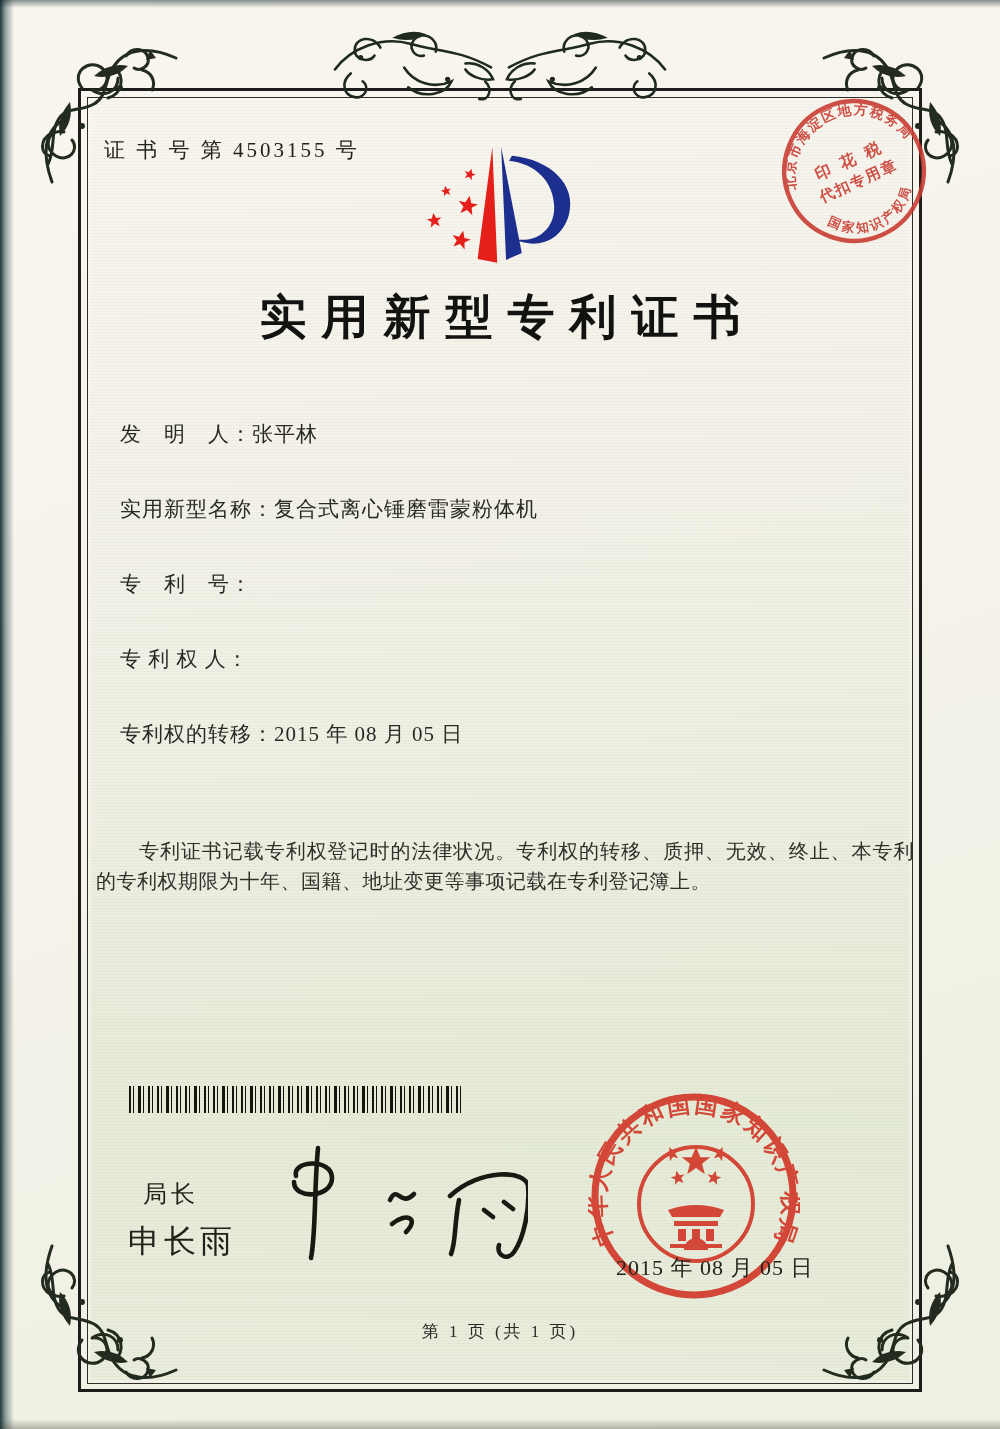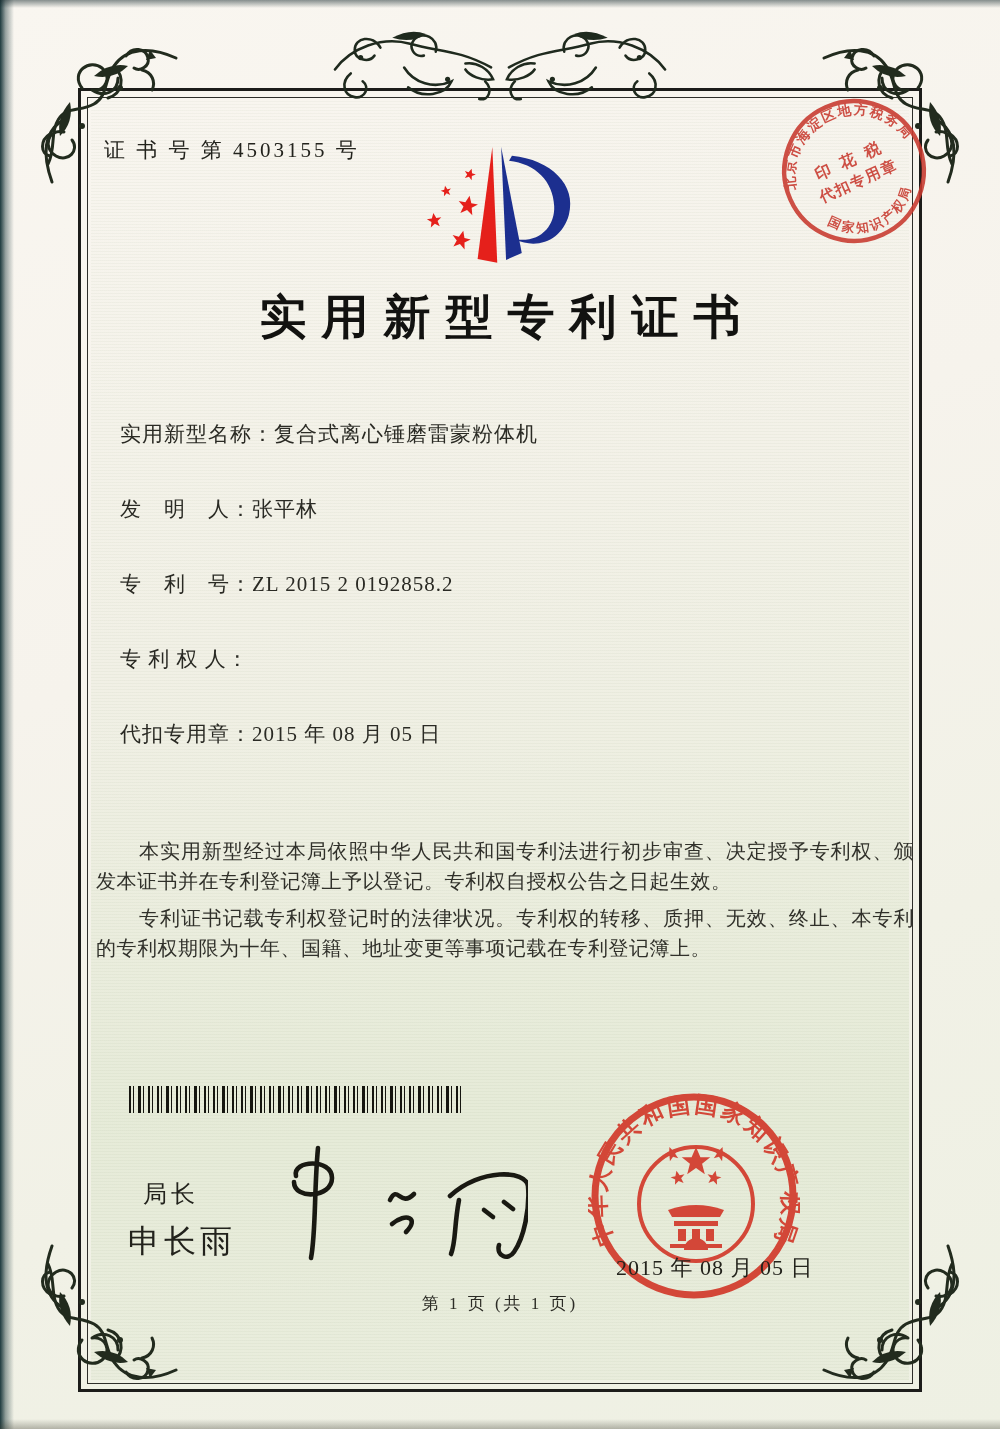--- a/index.html
+++ b/index.html
@@ -37,21 +37,21 @@
       #15150f 4px 5px,rgba(0,0,0,0) 5px 9px,
       #15150f 9px 12px,rgba(0,0,0,0) 12px 14px,
       #15150f 14px 15px,rgba(0,0,0,0) 15px 19px,
       #15150f 19px 21px,rgba(0,0,0,0) 21px 23px,
       #15150f 23px 24px,rgba(0,0,0,0) 24px 28px);}
   .signer-title{position:absolute;left:143px;top:1178px;font-size:24px;letter-spacing:4px;color:#22221c;}
   .signer-name{position:absolute;left:128px;top:1220px;font-size:32px;letter-spacing:4px;color:#22221c;}
   .signature-script{position:absolute;left:278px;top:1140px;width:250px;height:125px;}
   .office-seal{position:absolute;left:588px;top:1090px;width:212px;height:212px;opacity:.92;}
   .seal-date{position:absolute;left:616px;top:1253px;font-size:22px;letter-spacing:1px;color:#23231c;white-space:pre;z-index:5;}
-  .page-footer{position:absolute;left:0;top:1292px;width:100%;text-align:center;font-size:17px;letter-spacing:3px;color:#2c2c26;}
+  .page-footer{position:absolute;left:0;top:1320px;width:100%;text-align:center;font-size:17px;letter-spacing:3px;color:#2c2c26;}
   .orn{position:absolute;width:150px;height:150px;}
   .orn-tl{left:30px;top:36px;}
   .orn-tr{right:30px;top:36px;transform:scaleX(-1);}
   .orn-bl{left:30px;top:1242px;transform:scaleY(-1);}
   .orn-br{right:30px;top:1242px;transform:scale(-1,-1);}
   .top-ornament{position:absolute;left:330px;top:24px;width:340px;height:84px;}
 </style>
 </head>
 <body>
 
@@ -157,42 +157,40 @@
       <textPath href="#taxArcBottom" startOffset="50%" text-anchor="middle">国家知识产权局</textPath>
     </text>
     <text x="85" y="78" font-size="18" font-weight="bold" fill="#c8392e" text-anchor="middle" letter-spacing="4">印 花 税</text>
     <text x="85" y="103" font-size="17" font-weight="bold" fill="#c8392e" text-anchor="middle" letter-spacing="2">代扣专用章</text>
   </svg>
 
   <div class="title">实用新型专利证书</div>
 
   <div class="fields">
     <div class="field-row">
+      <span class="field-label">发　明　人：</span>
+      <span class="field-value">张平林</span>
+    </div>
+    <div class="field-row">
       <span class="field-label">实用新型名称：</span>
       <span class="field-value">复合式离心锤磨雷蒙粉体机</span>
     </div>
     <div class="field-row">
-      <span class="field-label">发　明　人：</span>
-      <span class="field-value">张平林</span>
-    </div>
-    <div class="field-row">
       <span class="field-label">专　利　号：</span>
-      <span class="field-value">ZL 2015 2 0192858.2</span>
     </div>
     <div class="field-row">
       <span class="field-label">专 利 权 人：</span>
     </div>
     <div class="field-row">
-      <span class="field-label">代扣专用章：</span>
+      <span class="field-label">专利权的转移：</span>
       <span class="field-value">2015 年 08 月 05 日</span>
     </div>
   </div>
 
   <div class="body-text">
-    <p>本实用新型经过本局依照中华人民共和国专利法进行初步审查、决定授予专利权、颁发本证书并在专利登记簿上予以登记。专利权自授权公告之日起生效。</p>
     <p>专利证书记载专利权登记时的法律状况。专利权的转移、质押、无效、终止、本专利的专利权期限为十年、国籍、地址变更等事项记载在专利登记簿上。</p>
   </div>
 
   <div class="barcode"></div>
 
   <div class="signer-title">局长</div>
   <div class="signer-name">申长雨</div>
 
   <svg class="signature-script" viewBox="0 0 250 125">
     <g fill="none" stroke="#191912" stroke-width="4.6" stroke-linecap="round" stroke-linejoin="round">

